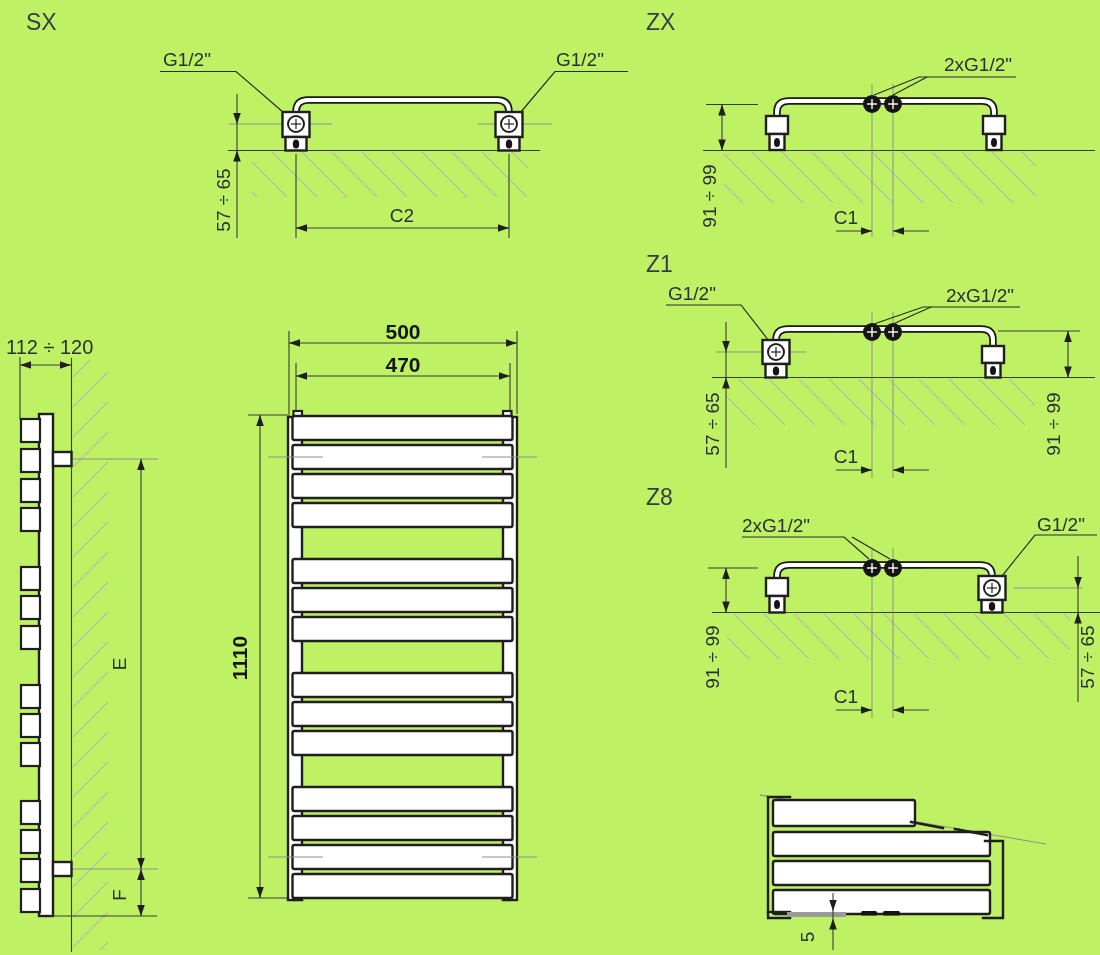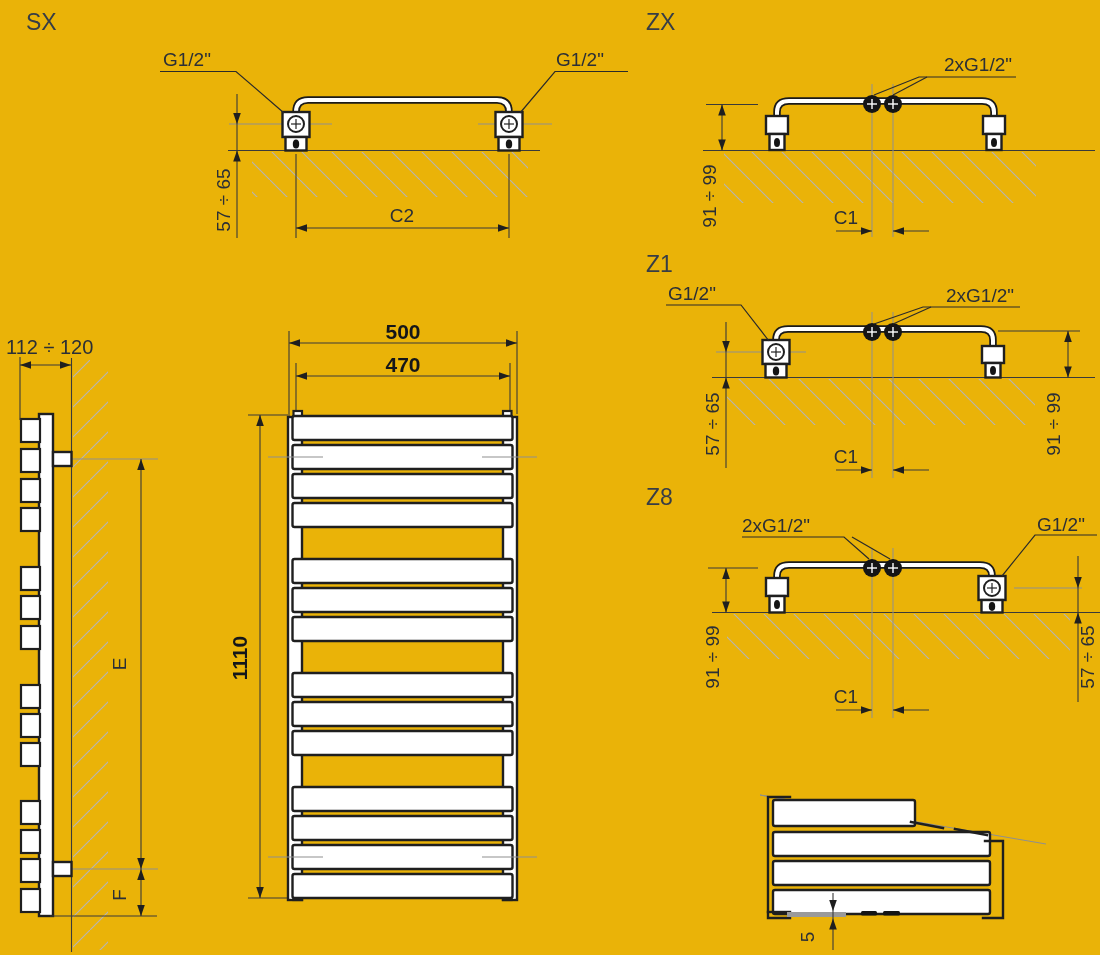--- a/index.html
+++ b/index.html
@@ -1,16 +1,16 @@
 <!DOCTYPE html>
 <html><head>
 <meta charset="utf-8">
 <style>
   html,body{margin:0;padding:0;background:#fff;}
-  .stage{position:relative;width:1100px;height:955px;background:#eab308;overflow:hidden;}
+  .stage{position:relative;width:1100px;height:955px;background:#bef264;overflow:hidden;}
   svg{display:block;}
   .ln   {stroke:#1f1f1f;stroke-width:2.4;fill:none;stroke-linecap:square;}
   .lnw  {stroke:#1f1f1f;stroke-width:2.4;fill:#fff;}
   .lnw2 {stroke:#1f1f1f;stroke-width:2.2;fill:#fff;}
   .tube8{stroke:#1a1a1a;stroke-width:7.5;fill:none;}
   .tube4{stroke:#ffffff;stroke-width:4;fill:none;}
   .dim  {stroke:#3a3a3a;stroke-width:1.1;fill:none;}
   .cl   {stroke:#8f8f8f;stroke-width:1;fill:none;}
   .ldr  {stroke:#2a2a2a;stroke-width:1.2;fill:none;}
   .arr  {fill:#1f1f1f;stroke:none;}

